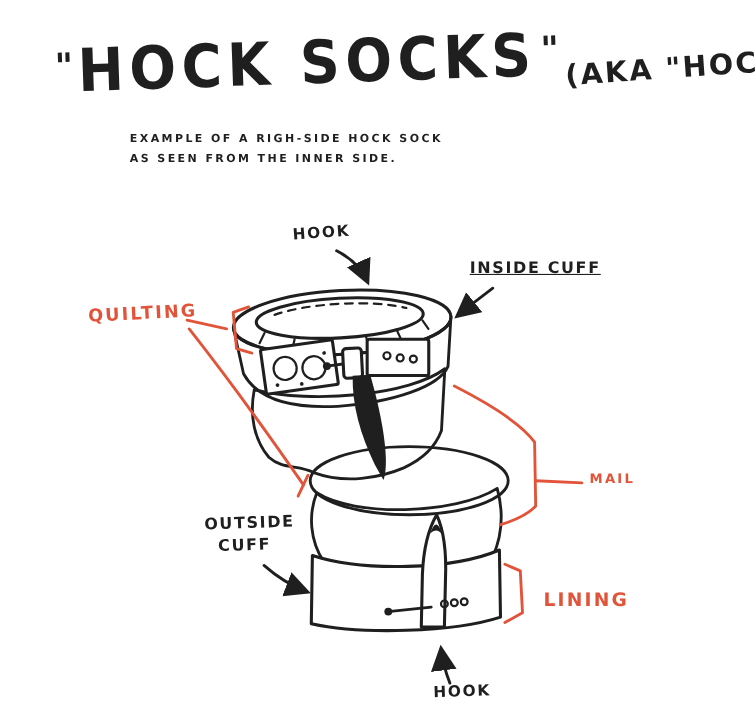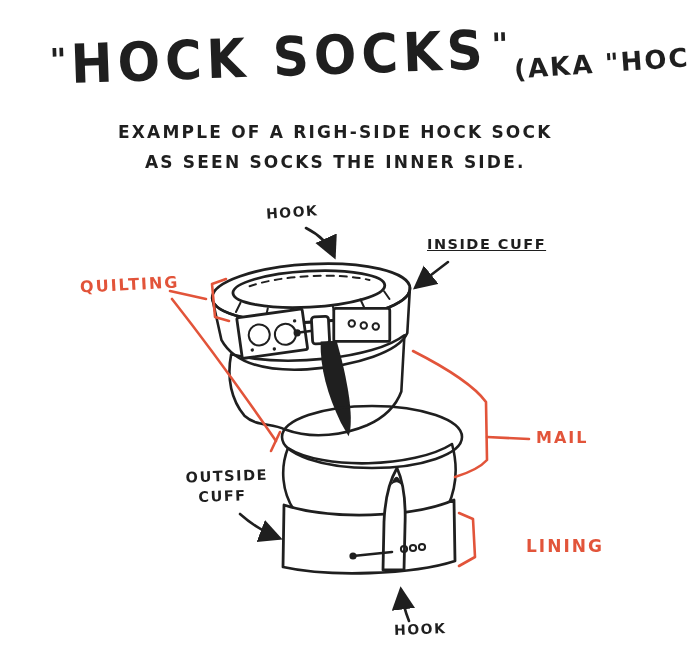--- a/index.html
+++ b/index.html
@@ -24,35 +24,35 @@
   .q{ font-size:32px; font-weight:bold; line-height:1; padding-top:4px;}
   .title-main{
     font-size:50px; font-weight:bold; letter-spacing:5px; line-height:1;
     transform:scaleY(1.08); margin:0 4px;
   }
   .title-aka{
     font-size:26px; font-weight:bold; letter-spacing:2px; margin-left:4px;
     transform:rotate(-2deg); padding-top:26px;
   }
   .subtitle{
-    position:absolute; left:118px; top:118px; font-size:17px; font-weight:bold;
-    letter-spacing:2.2px; line-height:1.75;text-align:center;
+    position:absolute; left:118px; top:118px; font-size:10px; font-weight:bold;
+    letter-spacing:2.2px; line-height:1.75;
   }
   .label{
     position:absolute; font-weight:bold; letter-spacing:1.5px; white-space:nowrap;
     color:var(--ink); font-size:14px;
   }
   .label.accent{ color:var(--accent); }
   .lbl-hook-top      {left:266px; top:204px; transform:rotate(-4deg);}
   .lbl-inside-cuff   {left:427px; top:236px; font-size:14.5px;text-decoration:underline;}
   .lbl-quilting      {left:80px;  top:275px; font-size:16px; transform:rotate(-3deg); letter-spacing:2px;}
-  .lbl-mail          {left:536px; top:428px; font-size:16px; letter-spacing:2px;}
+  .lbl-mail          {left:536px; top:428px; font-size:12px; letter-spacing:2px;}
   .lbl-outside-cuff  {left:186px; top:467px; font-size:14.5px; line-height:1.35; transform:rotate(-2deg);}
   .lbl-outside-cuff .l2{margin-left:12px;}
-  .lbl-lining        {left:494px; top:536px; font-size:17px; letter-spacing:2px;margin-left:32px;}
+  .lbl-lining        {left:494px; top:536px; font-size:17px; letter-spacing:2px;}
   .lbl-hook-bottom   {left:394px; top:621px; transform:rotate(-2deg);}
 </style>
 </head>
 <body>
 
 <div class="page">
 
   <svg class="diagram" width="687" height="662" viewBox="0 0 687 662">
     <defs>
       <pattern id="hatch" width="7" height="7" patternUnits="userSpaceOnUse" patternTransform="rotate(35)">
@@ -161,21 +161,21 @@
 
   <div class="title-row">
     <span class="q">"</span>
     <span class="title-main">HOCK SOCKS</span>
     <span class="q">"</span>
     <span class="title-aka">(AKA "HOCKS")</span>
   </div>
 
   <div class="subtitle">
     <div>EXAMPLE OF A RIGH-SIDE HOCK SOCK</div>
-    <div>AS SEEN SOCKS THE INNER SIDE.</div>
+    <div>AS SEEN FROM THE INNER SIDE.</div>
   </div>
 
   <div class="label lbl-hook-top">HOOK</div>
 
   <div class="label lbl-inside-cuff">INSIDE CUFF</div>
 
   <div class="label accent lbl-quilting">QUILTING</div>
 
   <div class="label accent lbl-mail">MAIL</div>
 

